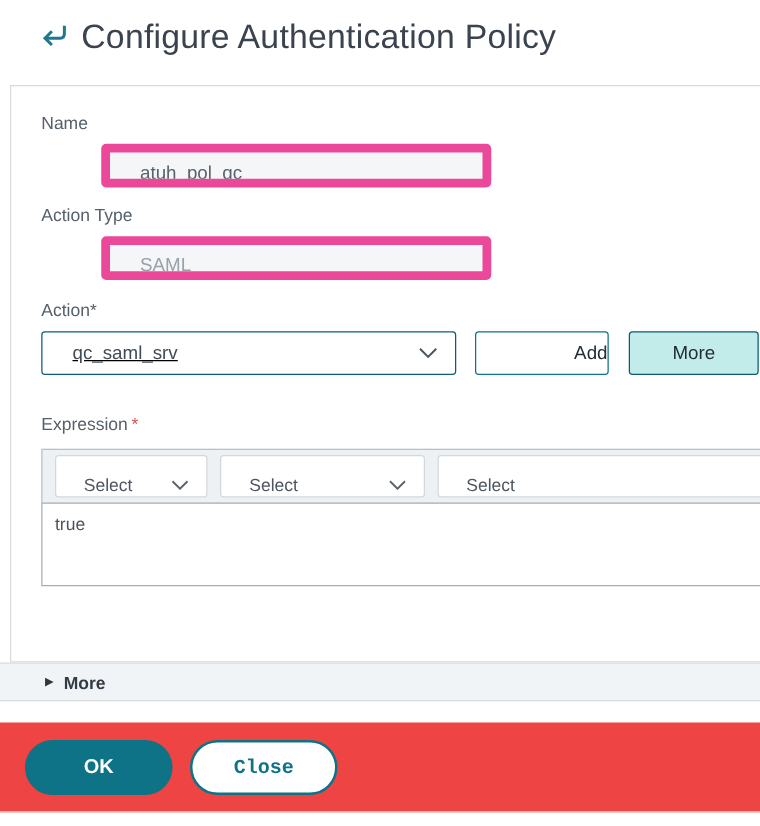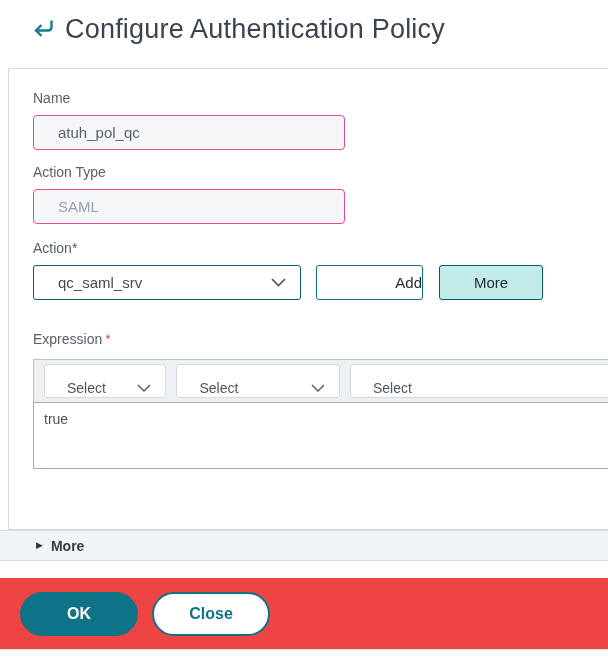--- a/index.html
+++ b/index.html
@@ -27,34 +27,34 @@
   .panel{
     position:absolute; top:68px; left:8px; width:602px; height:462px;
     border:1px solid #d6dadd; border-right:none;
     background:#fff; padding:21px 0 0 24px; overflow:visible;
   }
   .field-label{
     display:block; font-size:14px; line-height:16px; color:#56606a;
   }
   .req-mark{ color:#d9534f; margin-left:3px; }
   .text-input{
-    width:312px; height:35px; border:1px solid #ec4899; border-radius:4px;
+    width:312px; height:35px; border:7px solid #ec4899; border-radius:4px;
     background:#f4f6f7; color:#59616b; font-size:15px; line-height:33px;
-    padding-left:24px; overflow:hidden; white-space:nowrap;
+    padding-left:24px; overflow:hidden; white-space:nowrap;margin-left:48px;
   }
   .text-input.lighter{ color:#99a1aa; }
   .mb9{ margin-bottom:9px; } .mb12{ margin-bottom:12px; }
   .mb14{ margin-bottom:14px; } .mb16{ margin-bottom:16px; } .mb31{ margin-bottom:31px; }
   .action-row{ display:flex; align-items:center; height:35px; }
   .select-box{
     height:35px; border:1px solid #0b5d74; border-radius:3px; background:#fff;
     display:flex; align-items:center; justify-content:space-between;
     cursor:pointer;
   }
-  .action-select{ width:268px; padding:0 14px 0 24px; }
+  .action-select{ width:332px; padding:0 14px 0 24px;text-decoration:underline; }
   .select-value{ font-size:15px; color:#414b56; }
   .btn{
     height:35px; border-radius:3px; font-size:15px; cursor:pointer;
     font-family:"Liberation Sans", sans-serif;
   }
   .btn-add{ width:107px; margin-left:15px; background:#fff; border:1px solid #0e7386; color:#232d38;text-align:right; }
   .btn-edit{ width:104px; margin-left:16px; background:#c2ecea; border:1px solid #0a5a72; color:#232d38; }
   
   .expr-toolbar{
     width:588px; height:44px; background:#eef1f4; border:1px solid #b9c0c7;
@@ -83,21 +83,21 @@
   .footer{
     position:absolute; top:578px; left:0; width:608px; height:72px;
     background:#ef4444; border-bottom:1px solid #e3e4e5;
     display:flex; align-items:center; padding-left:20px;
   }
   .pill{
     height:44px; min-width:118px; border-radius:22px; font-size:16px; font-weight:bold;
     cursor:pointer; font-family:"Liberation Sans", sans-serif;
   }
   .pill-primary{ background:#0e7386; border:1px solid #0e7386; color:#fff; }
-  .pill-secondary{ background:#fff; border:2px solid #0e7386; color:#0e7386; margin-left:14px; }
+  .pill-secondary{ background:#fff; border:2px solid #0e7386; color:#0e7386; margin-left:14px;font-family:Liberation Mono, monospace; }
   .chev{ flex:0 0 auto; }
 </style>
 </head>
 <body>
 
 <div class="screen">
 
   <div class="header">
     <button class="back-btn">
       <svg width="26" height="26" viewBox="0 0 26 26" fill="none">

